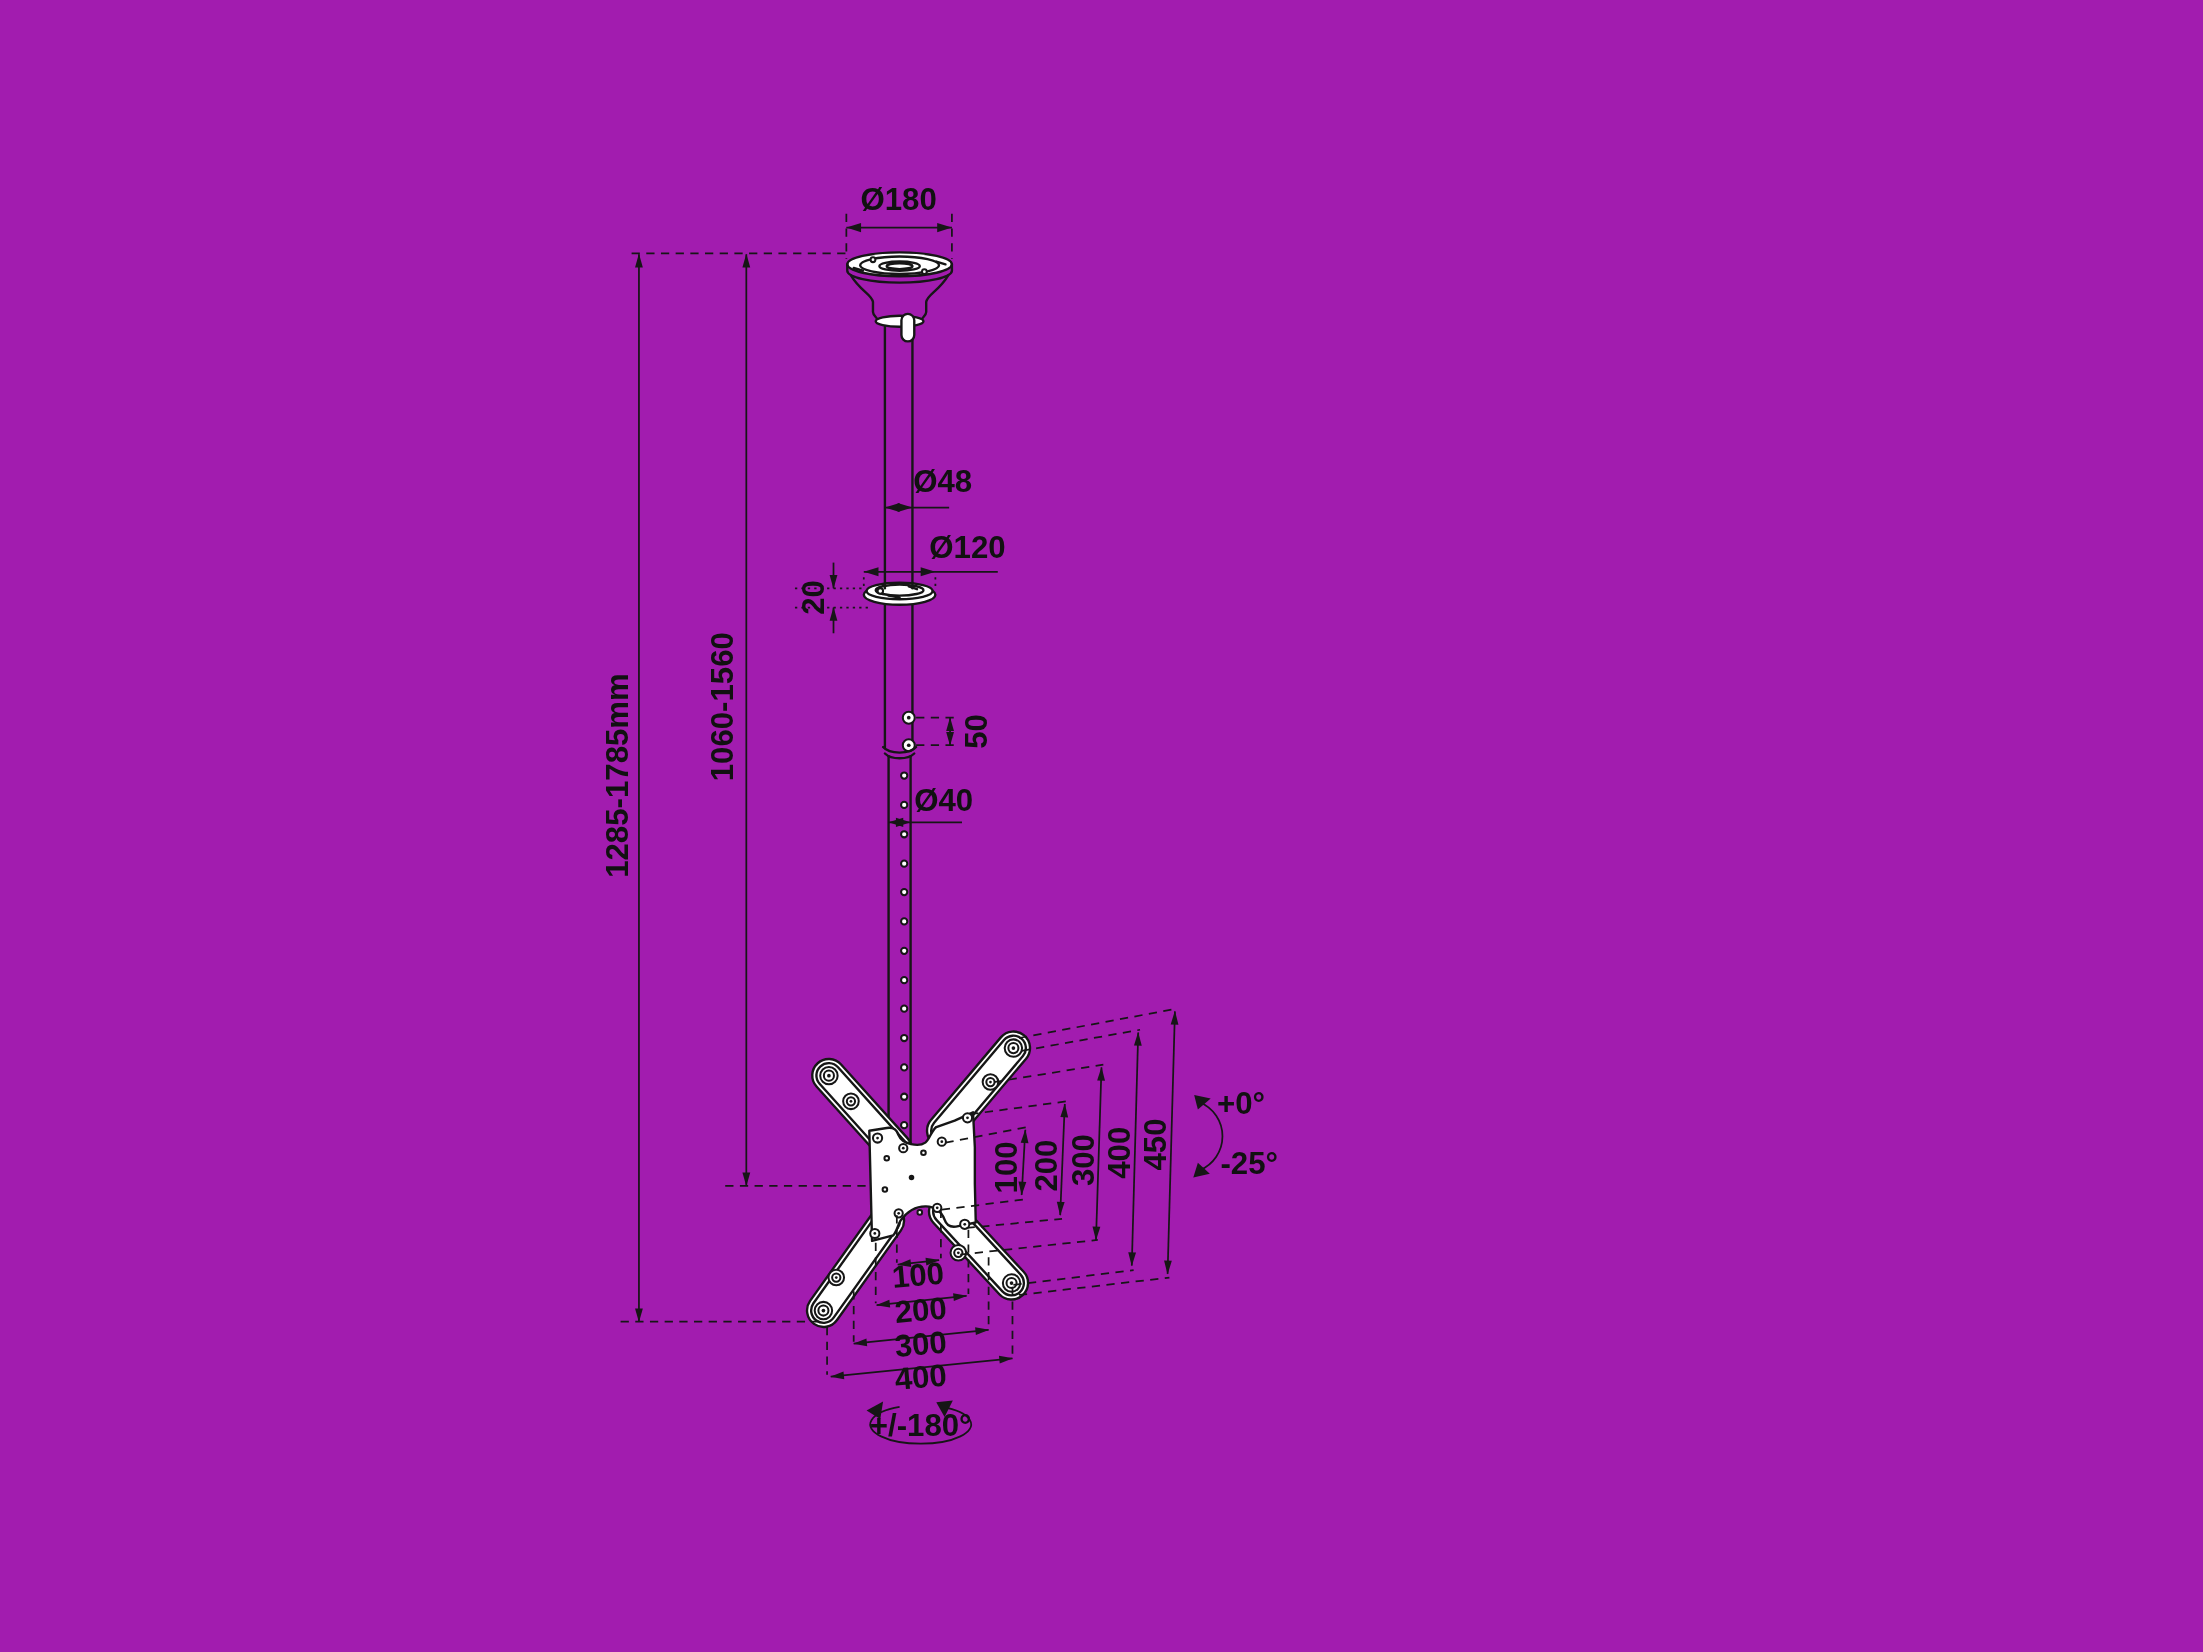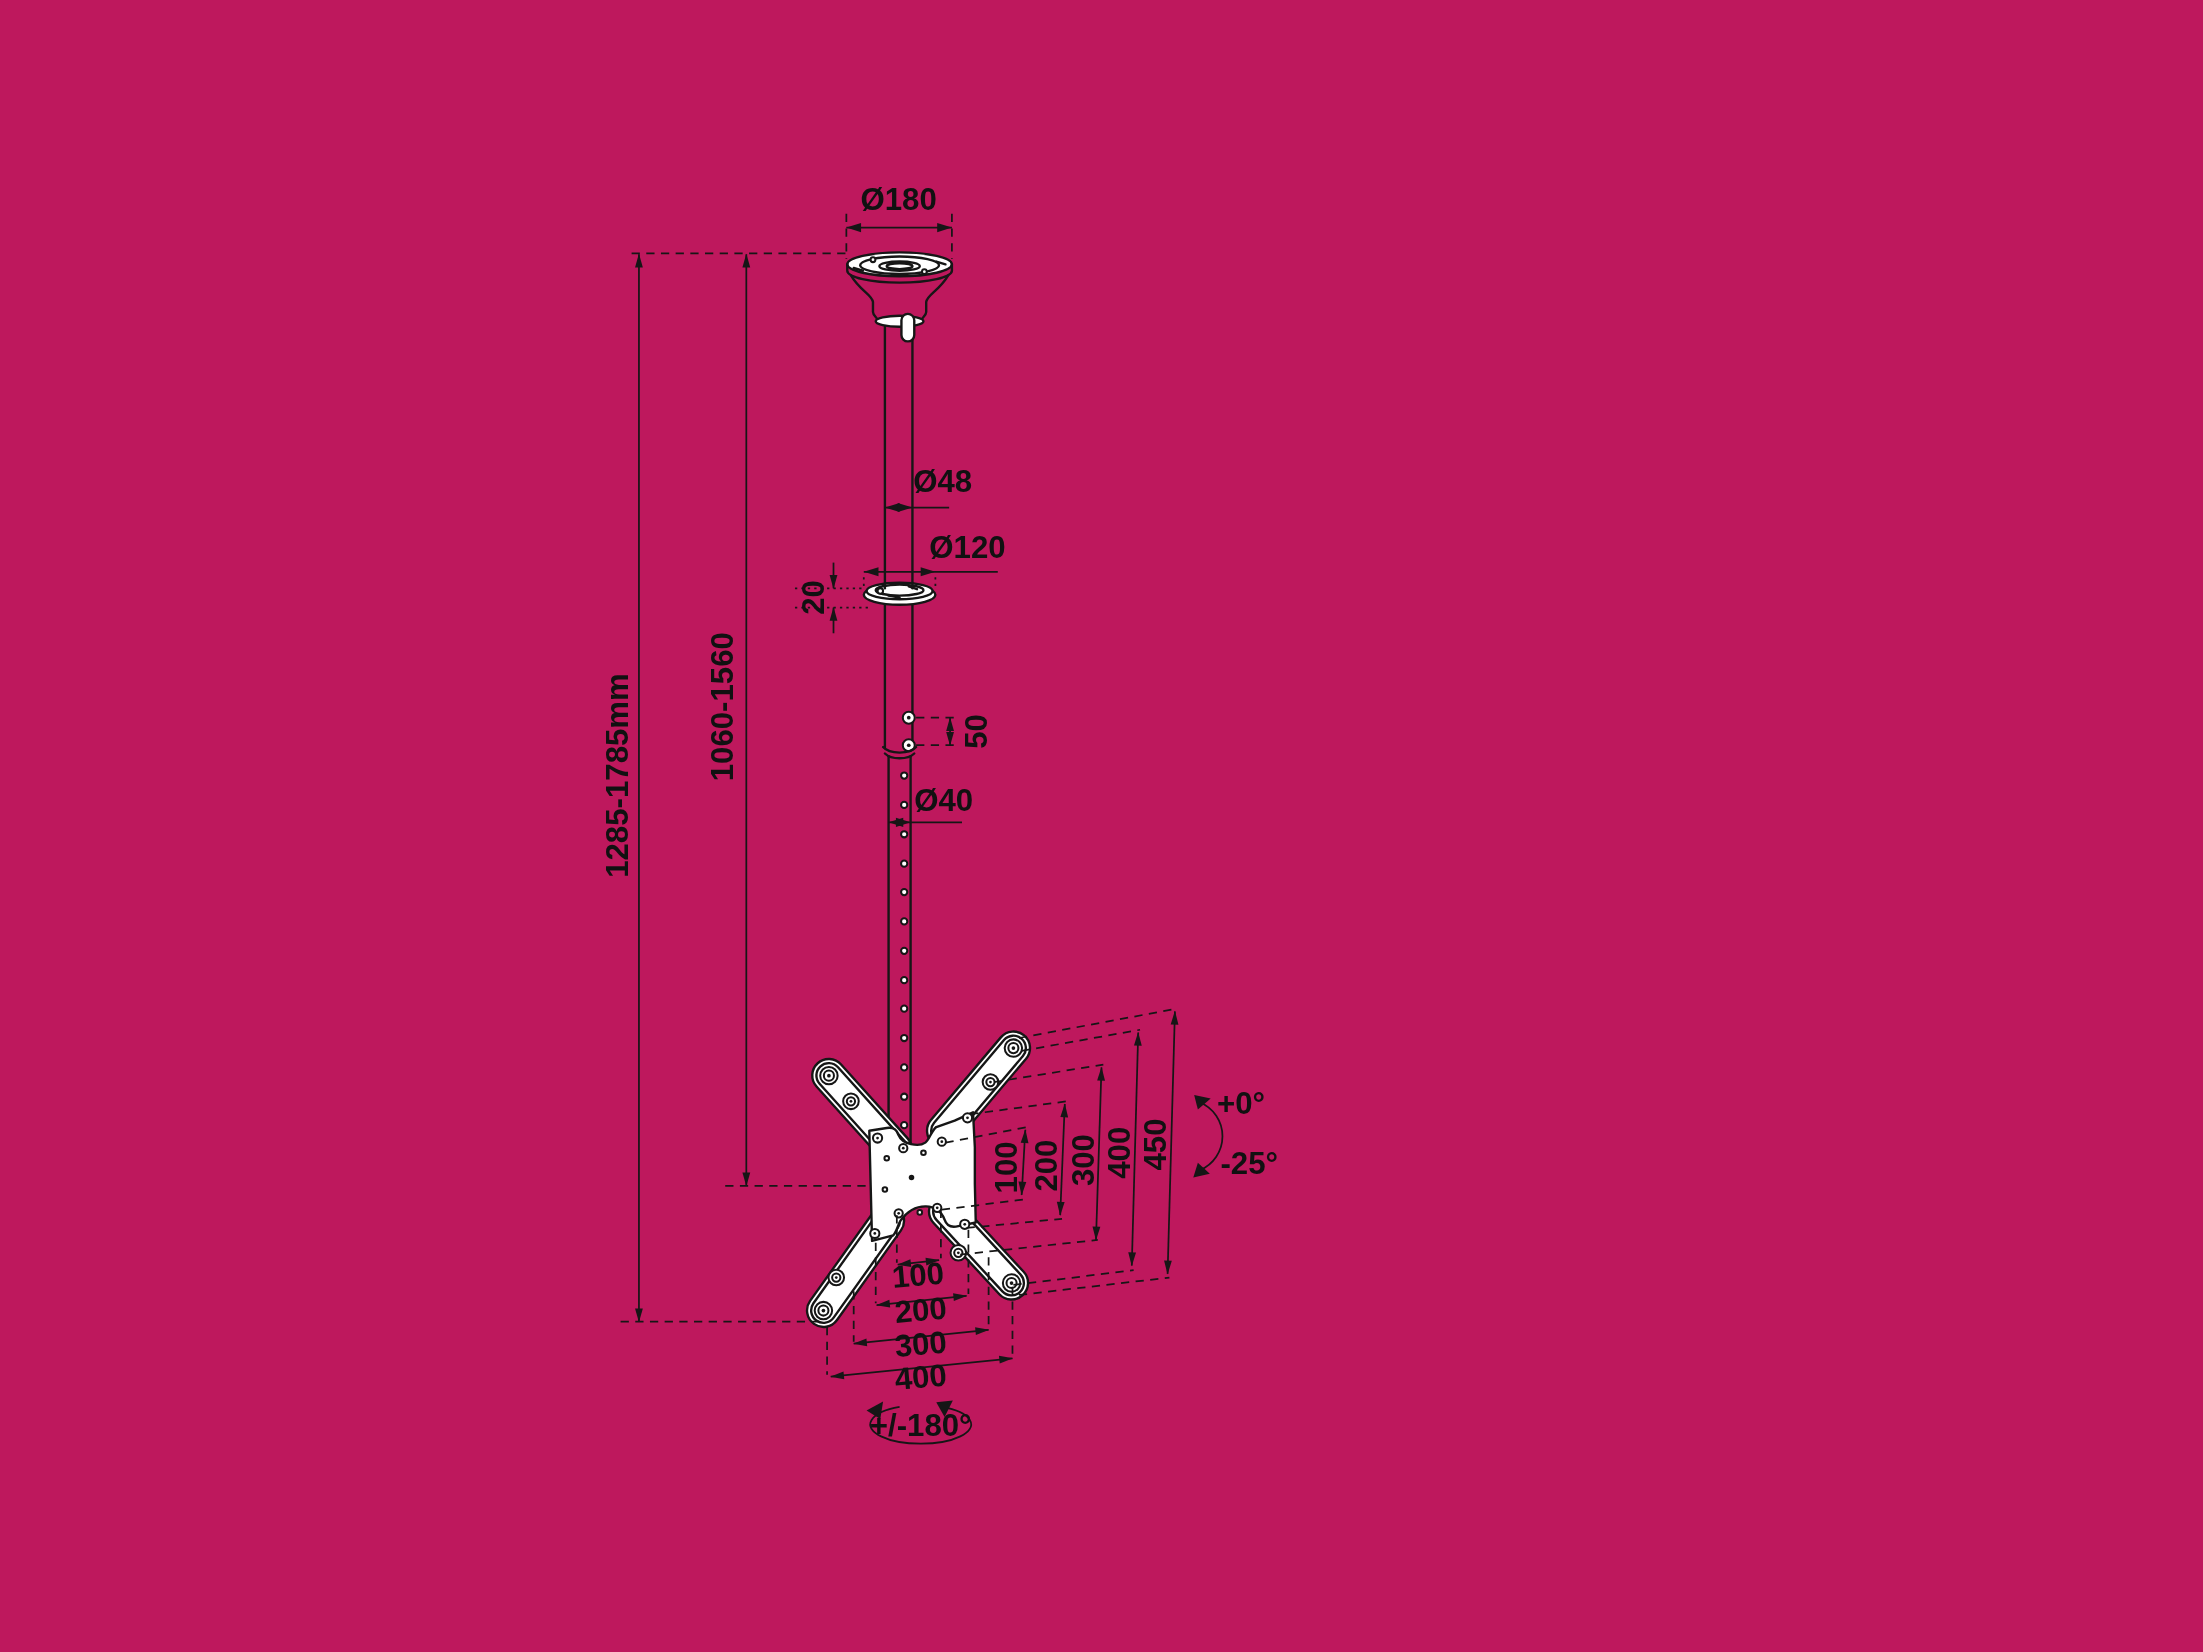--- a/index.html
+++ b/index.html
@@ -1,16 +1,16 @@
 <!DOCTYPE html>
 <html style="font-size:14.7px"><head>
 <meta charset="utf-8">
 <style>
   html,body{margin:0;padding:0;background:#ffffff;width:100%;height:100%;}
-  .stage{width:100vw;height:100vh;display:flex;align-items:center;justify-content:flex-end;background:#be185d;}
+  .stage{width:100vw;height:100vh;display:flex;align-items:center;justify-content:flex-end;background:#a21caf;}
   svg{width:100%;height:100%;display:block;}
   .ol  {fill:none;stroke:#161616;stroke-width:2.6;stroke-linecap:round;stroke-linejoin:round;}
   .olw {fill:#ffffff;stroke:#161616;stroke-width:2.6;stroke-linecap:round;stroke-linejoin:round;}
   .hole{fill:#ffffff;stroke:#161616;stroke-width:2.2;}
   .dotf{fill:#161616;stroke:none;}
   .dim {fill:none;stroke:#161616;stroke-width:1.9;}
   .dash{fill:none;stroke:#161616;stroke-width:1.9;stroke-dasharray:9 7;}
   .dot {fill:none;stroke:#161616;stroke-width:1.9;stroke-dasharray:2.5 4.5;}
   .arr {fill:#161616;stroke:none;}
   .lbl {font-family:"Liberation Sans",sans-serif;font-weight:bold;font-size:34px;fill:#111;}

